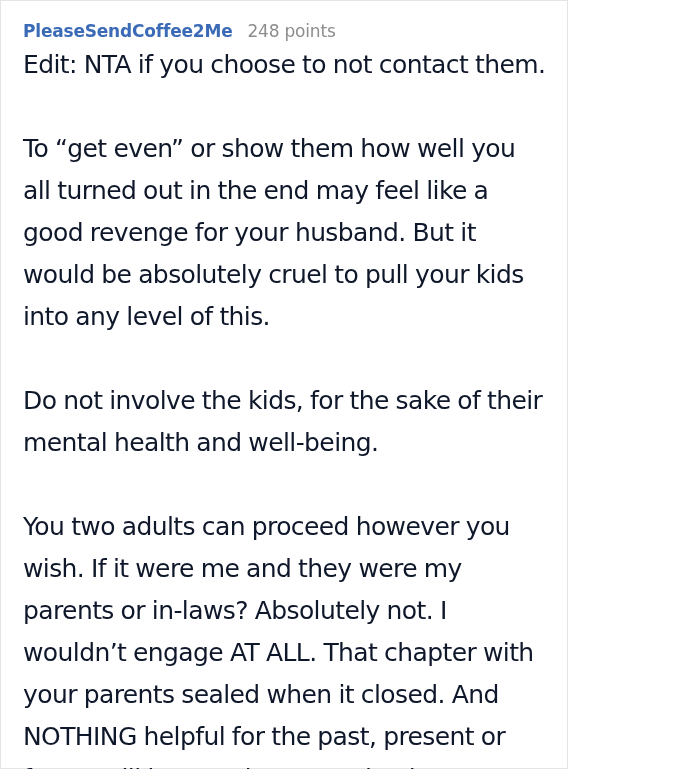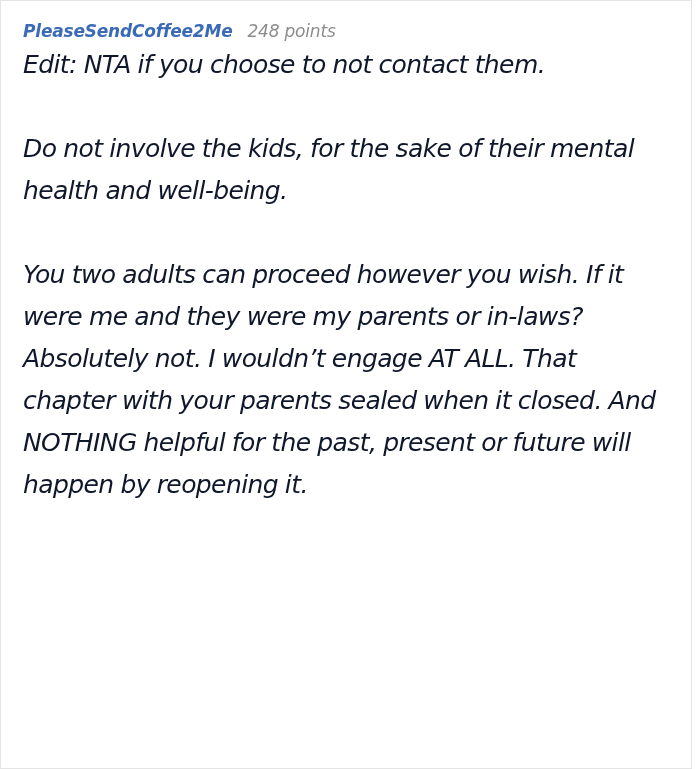--- a/index.html
+++ b/index.html
@@ -7,27 +7,26 @@
       padding: 0;
       background: #ffffff;
     }
     body {
       width: 700px;
       height: 769px;
       overflow: hidden;
     }
     .card {
       box-sizing: border-box;
-      width: 692px;
+      width: 568px;
       height: 769px;
       border: 1px solid #e4e4e4;
       background: #ffffff;
       padding: 17px 20px 0 22px;
       font-family: "DejaVu Sans", sans-serif;
-      font-style: italic;
     }
     .meta {
       display: flex;
       align-items: baseline;
       height: 26px;
       line-height: 26px;
       white-space: nowrap;
     }
     .username {
       color: #3b6bb6;
@@ -62,16 +61,17 @@
 </head>
 <body>
 
 <div class="card">
   <div class="meta">
     <a class="username">PleaseSendCoffee2Me</a>
     <span class="points">248 points</span>
   </div>
   <div class="body">
     <p>Edit: NTA if you choose to not contact them.</p>
+    <p>To “get even” or show them how well you all turned out in the end may feel like a good revenge for your husband. But it would be absolutely cruel to pull your kids into any level of this.</p>
     <p>Do not involve the kids, for the sake of their mental health and well-being.</p>
     <p>You two adults can proceed however you wish. If it were me and they were my parents or in-laws? Absolutely not. I wouldn’t engage AT ALL. That chapter with your parents sealed when it closed. And NOTHING helpful for the past, present or future will happen by reopening it.</p>
   </div>
 </div>
 
 </body></html>

